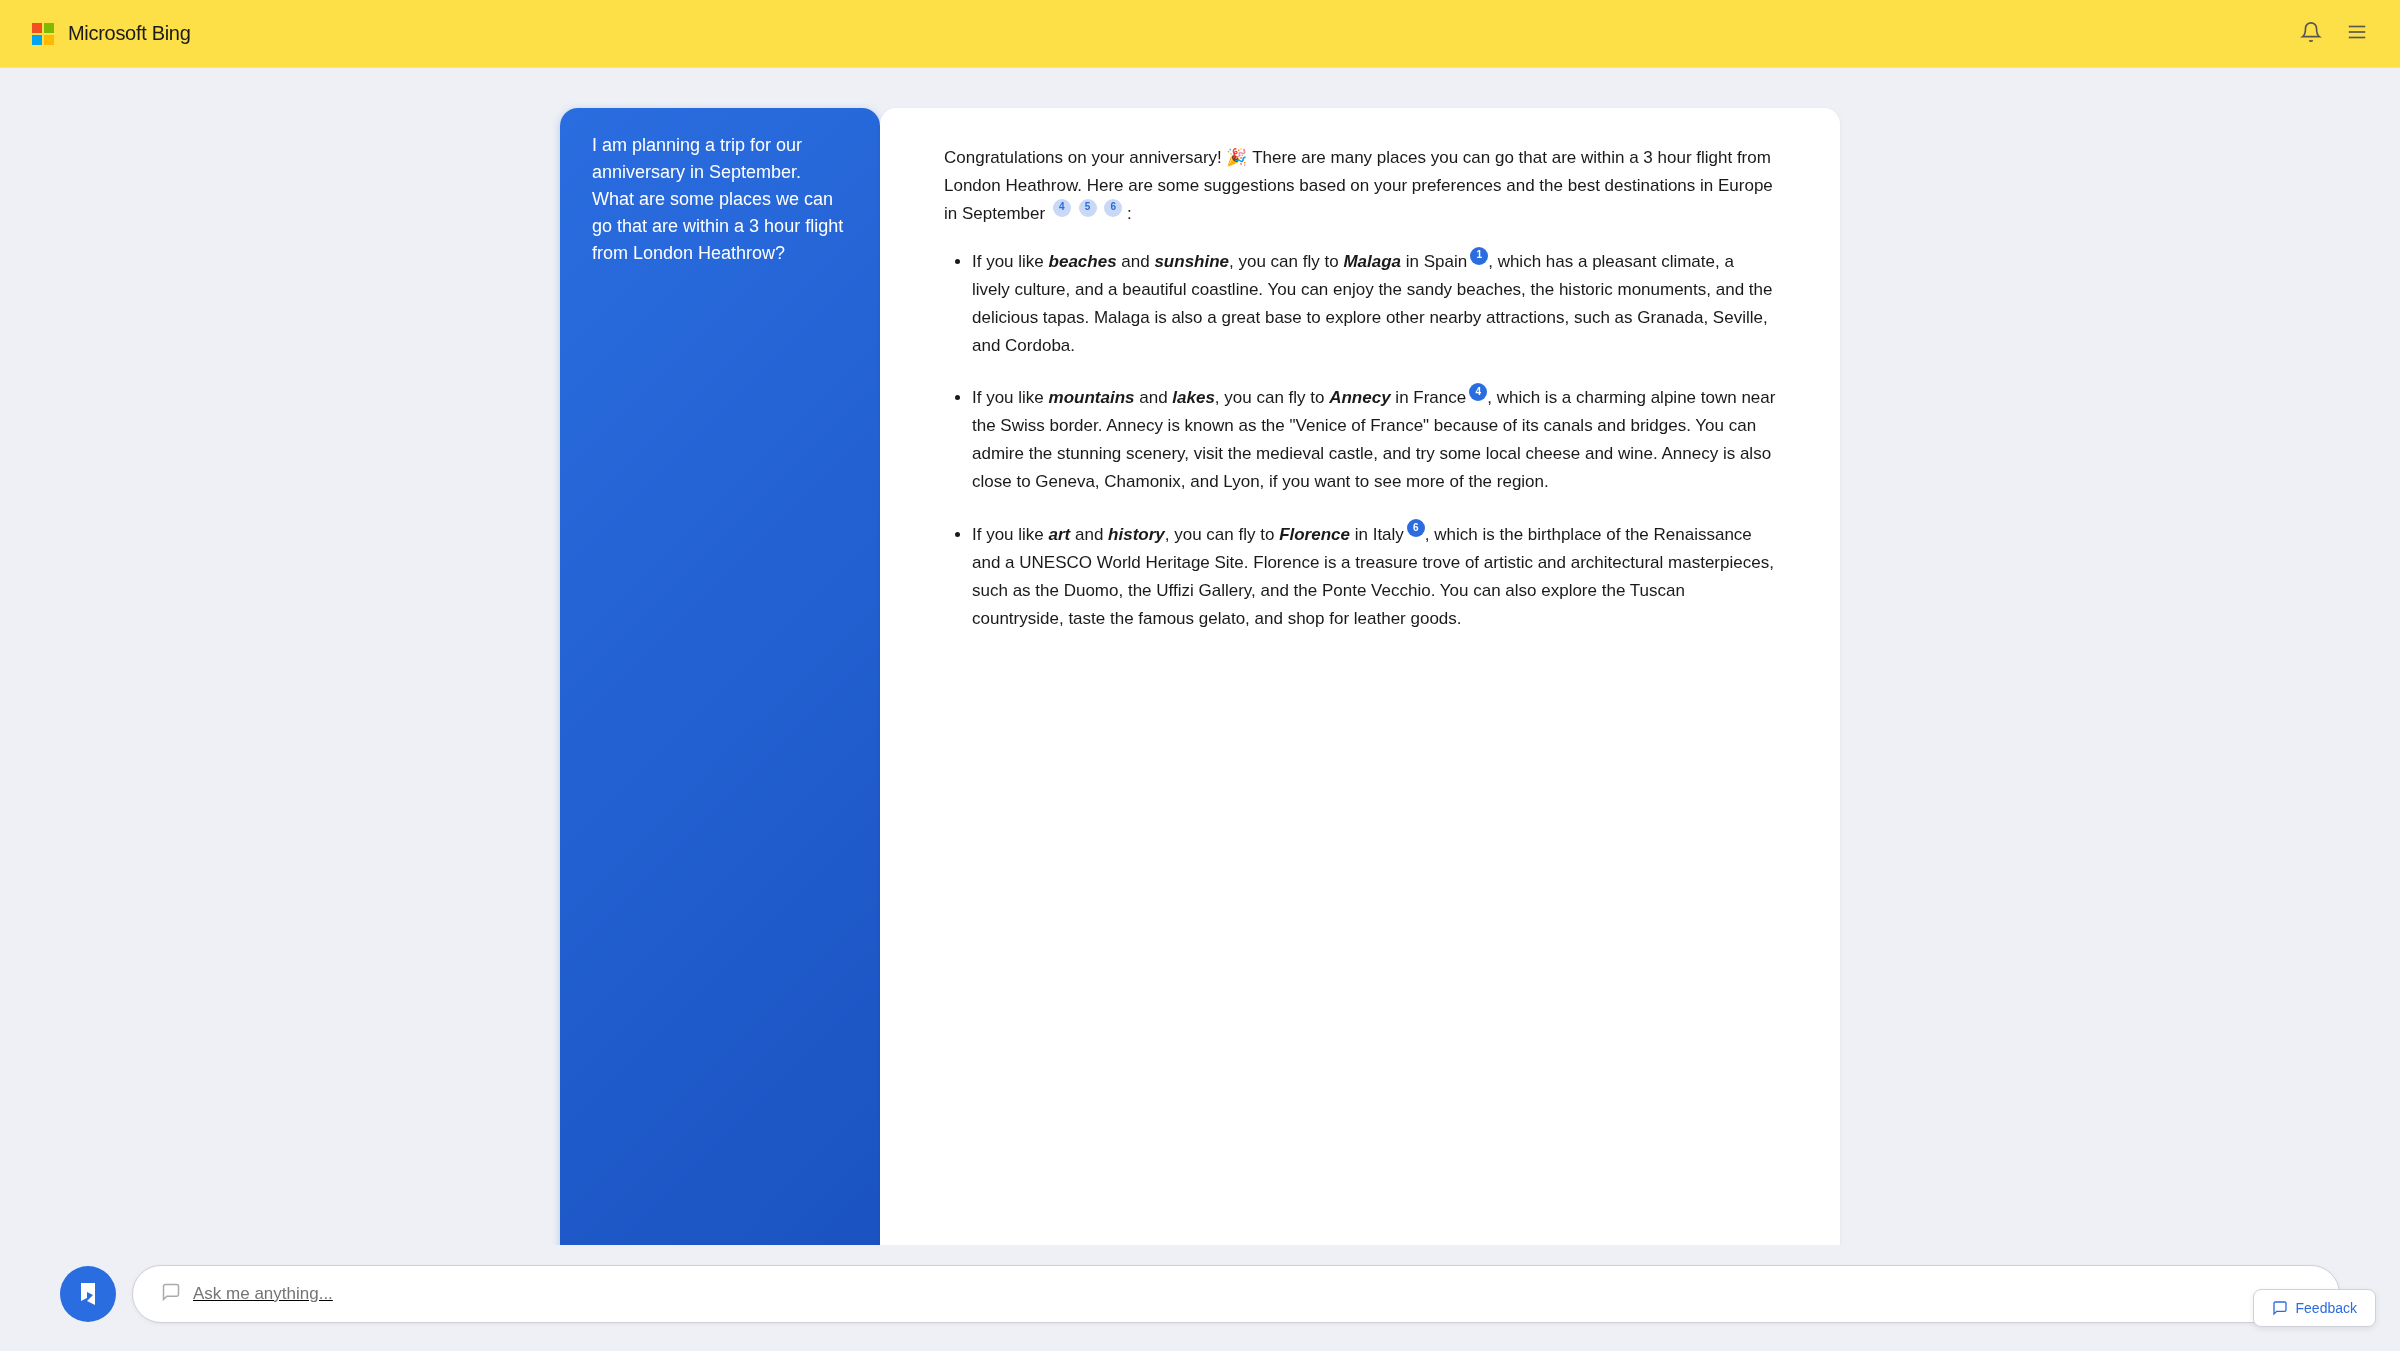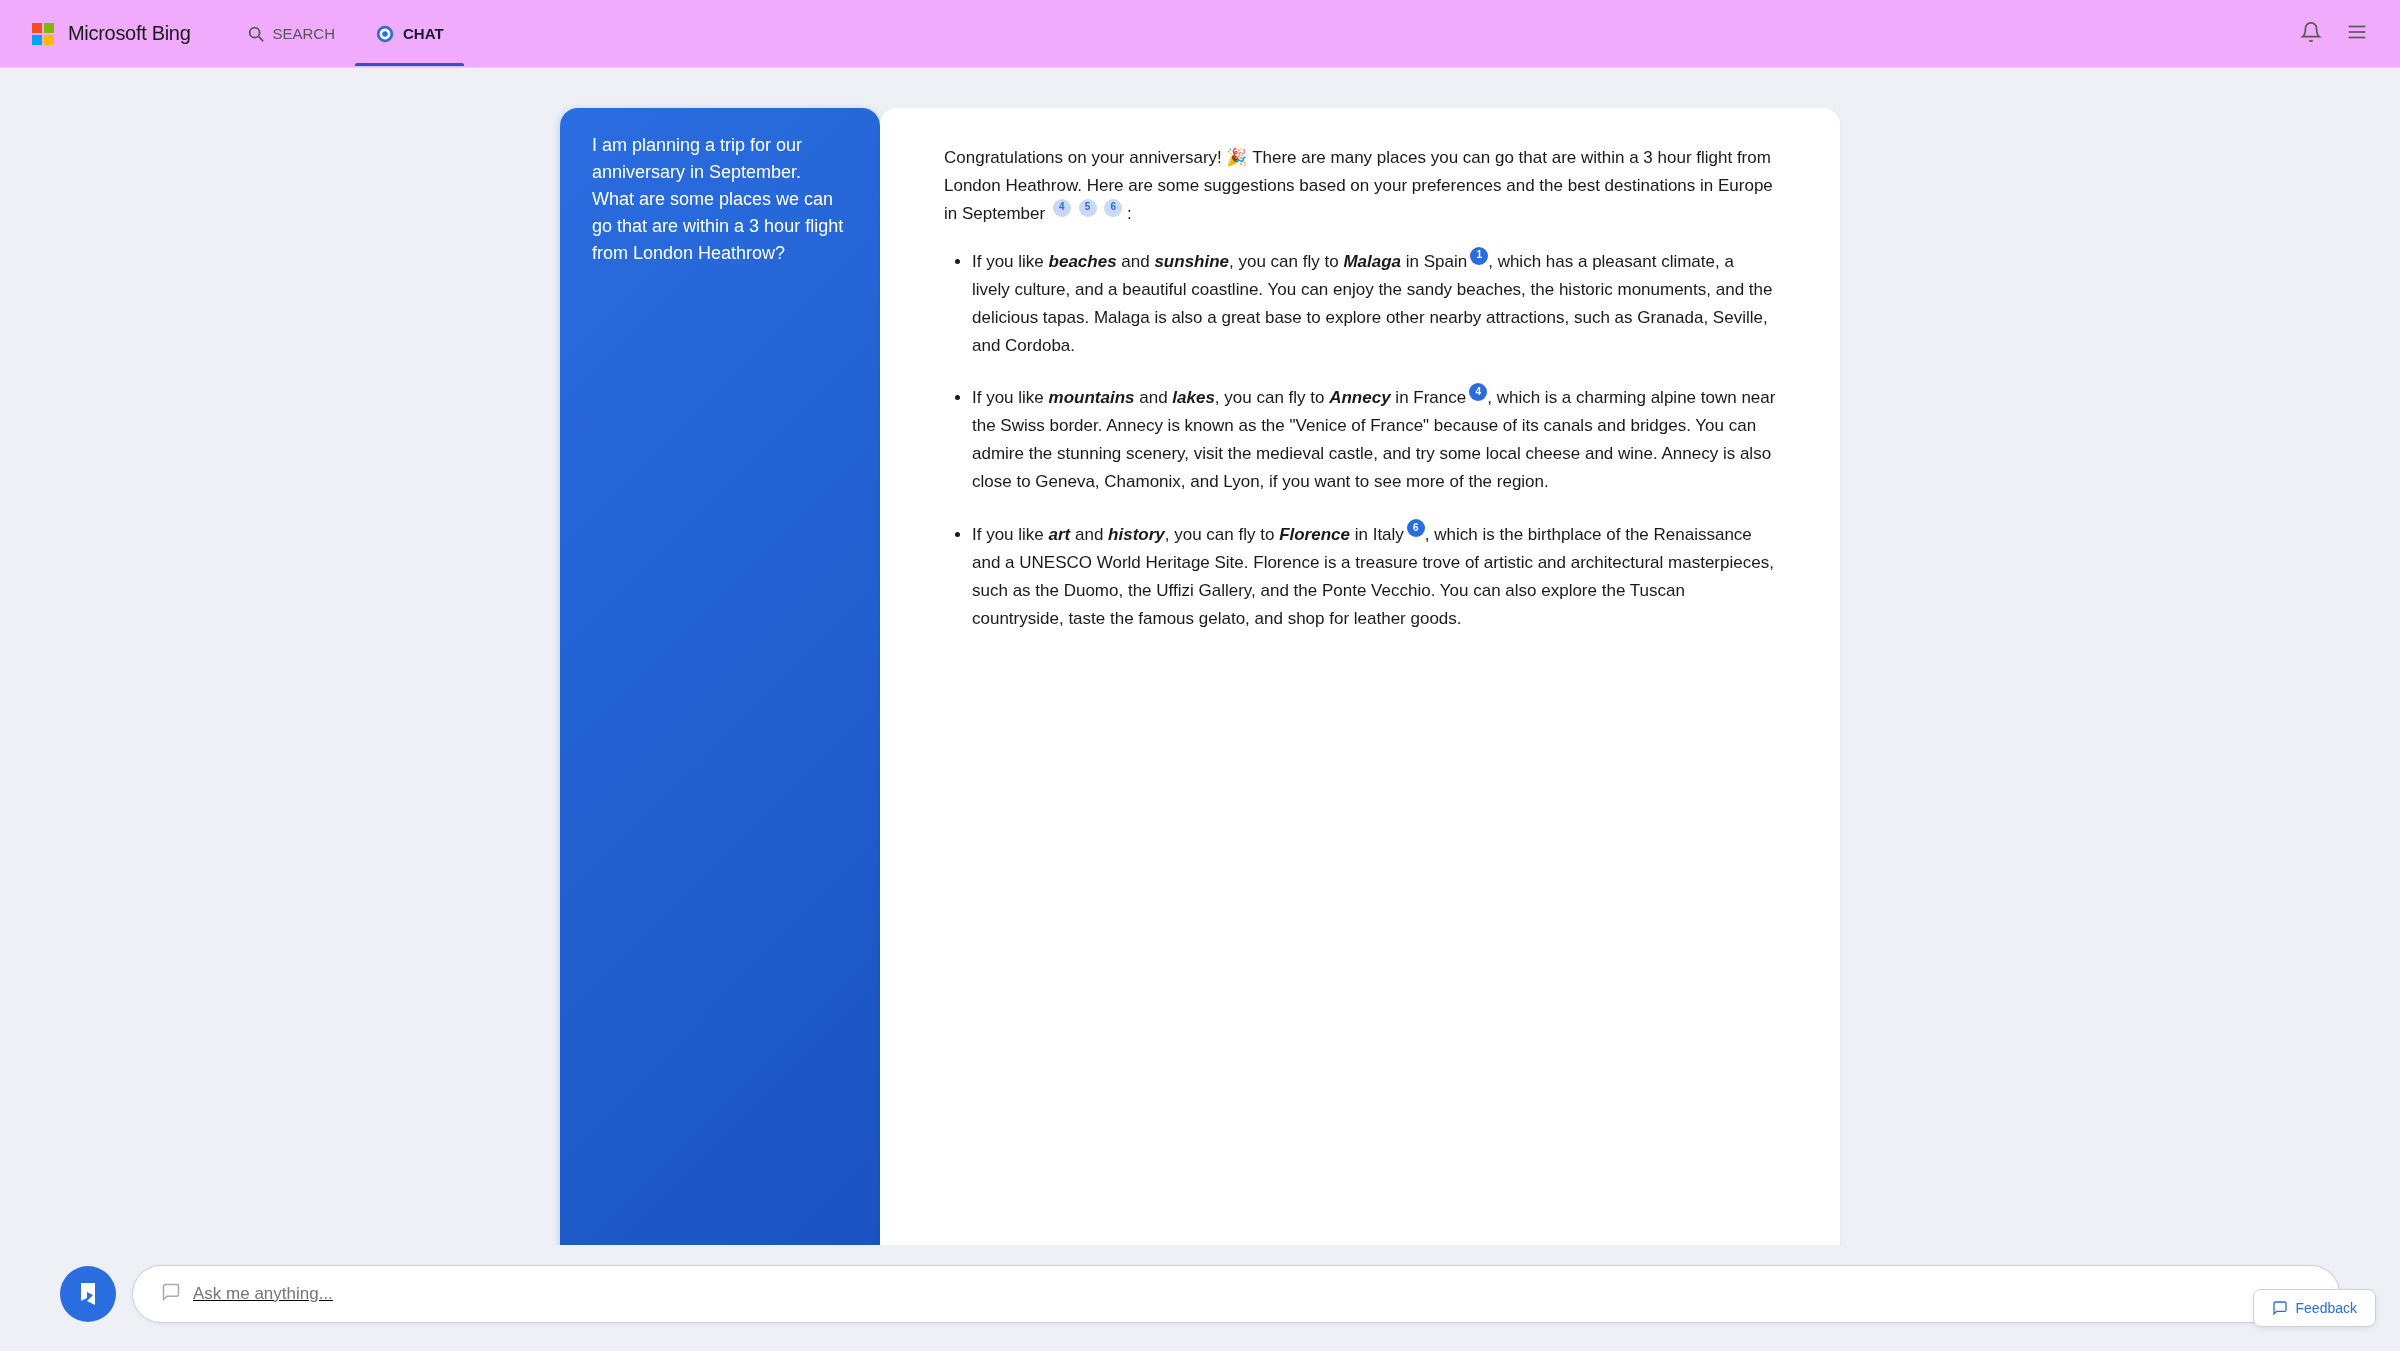--- a/index.html
+++ b/index.html
@@ -7,21 +7,21 @@
     body {
       font-family: 'Segoe UI', Arial, sans-serif;
       background: #eef0f5;
       min-height: 100vh;
       display: flex;
       flex-direction: column;
     }
 
     
     .header {
-      background: #f0abfc;
+      background: #fde047;
       display: flex;
       align-items: center;
       padding: 0 32px;
       height: 68px;
       border-bottom: 1px solid #e0e0e0;
       position: relative;
       z-index: 10;
       justify-content: center;
     }
 
@@ -274,37 +274,20 @@
   <div class="header-logo">
     <div class="bing-squares">
       <div class="sq sq-1"></div>
       <div class="sq sq-2"></div>
       <div class="sq sq-3"></div>
       <div class="sq sq-4"></div>
     </div>
     <span class="logo-text">Microsoft Bing</span>
   </div>
 
-  <nav class="nav-items">
-    <a class="nav-item">
-      <svg class="nav-icon-search" viewBox="0 0 20 20" fill="none" stroke="currentColor" stroke-width="2">
-        <circle cx="8.5" cy="8.5" r="5.5"></circle>
-        <line x1="13" y1="13" x2="18" y2="18"></line>
-      </svg>
-      <span>SEARCH</span>
-    </a>
-    <a class="nav-item active">
-      <svg class="nav-icon-chat" viewBox="0 0 22 22" fill="#2a6de0">
-        <circle cx="11" cy="11" r="9"></circle>
-        <circle cx="11" cy="11" r="6" fill="white"></circle>
-        <circle cx="11" cy="11" r="3" fill="#2a6de0"></circle>
-      </svg>
-      <span>CHAT</span>
-    </a>
-  </nav>
 
   <div class="header-right">
     <span class="bell-icon">
       <svg width="22" height="22" viewBox="0 0 24 24" fill="none" stroke="#555" stroke-width="1.8">
         <path d="M18 8A6 6 0 0 0 6 8c0 7-3 9-3 9h18s-3-2-3-9"></path>
         <path d="M13.73 21a2 2 0 0 1-3.46 0"></path>
       </svg>
     </span>
     <span class="menu-icon">
       <svg width="22" height="22" viewBox="0 0 24 24" fill="none" stroke="#555" stroke-width="1.8">

